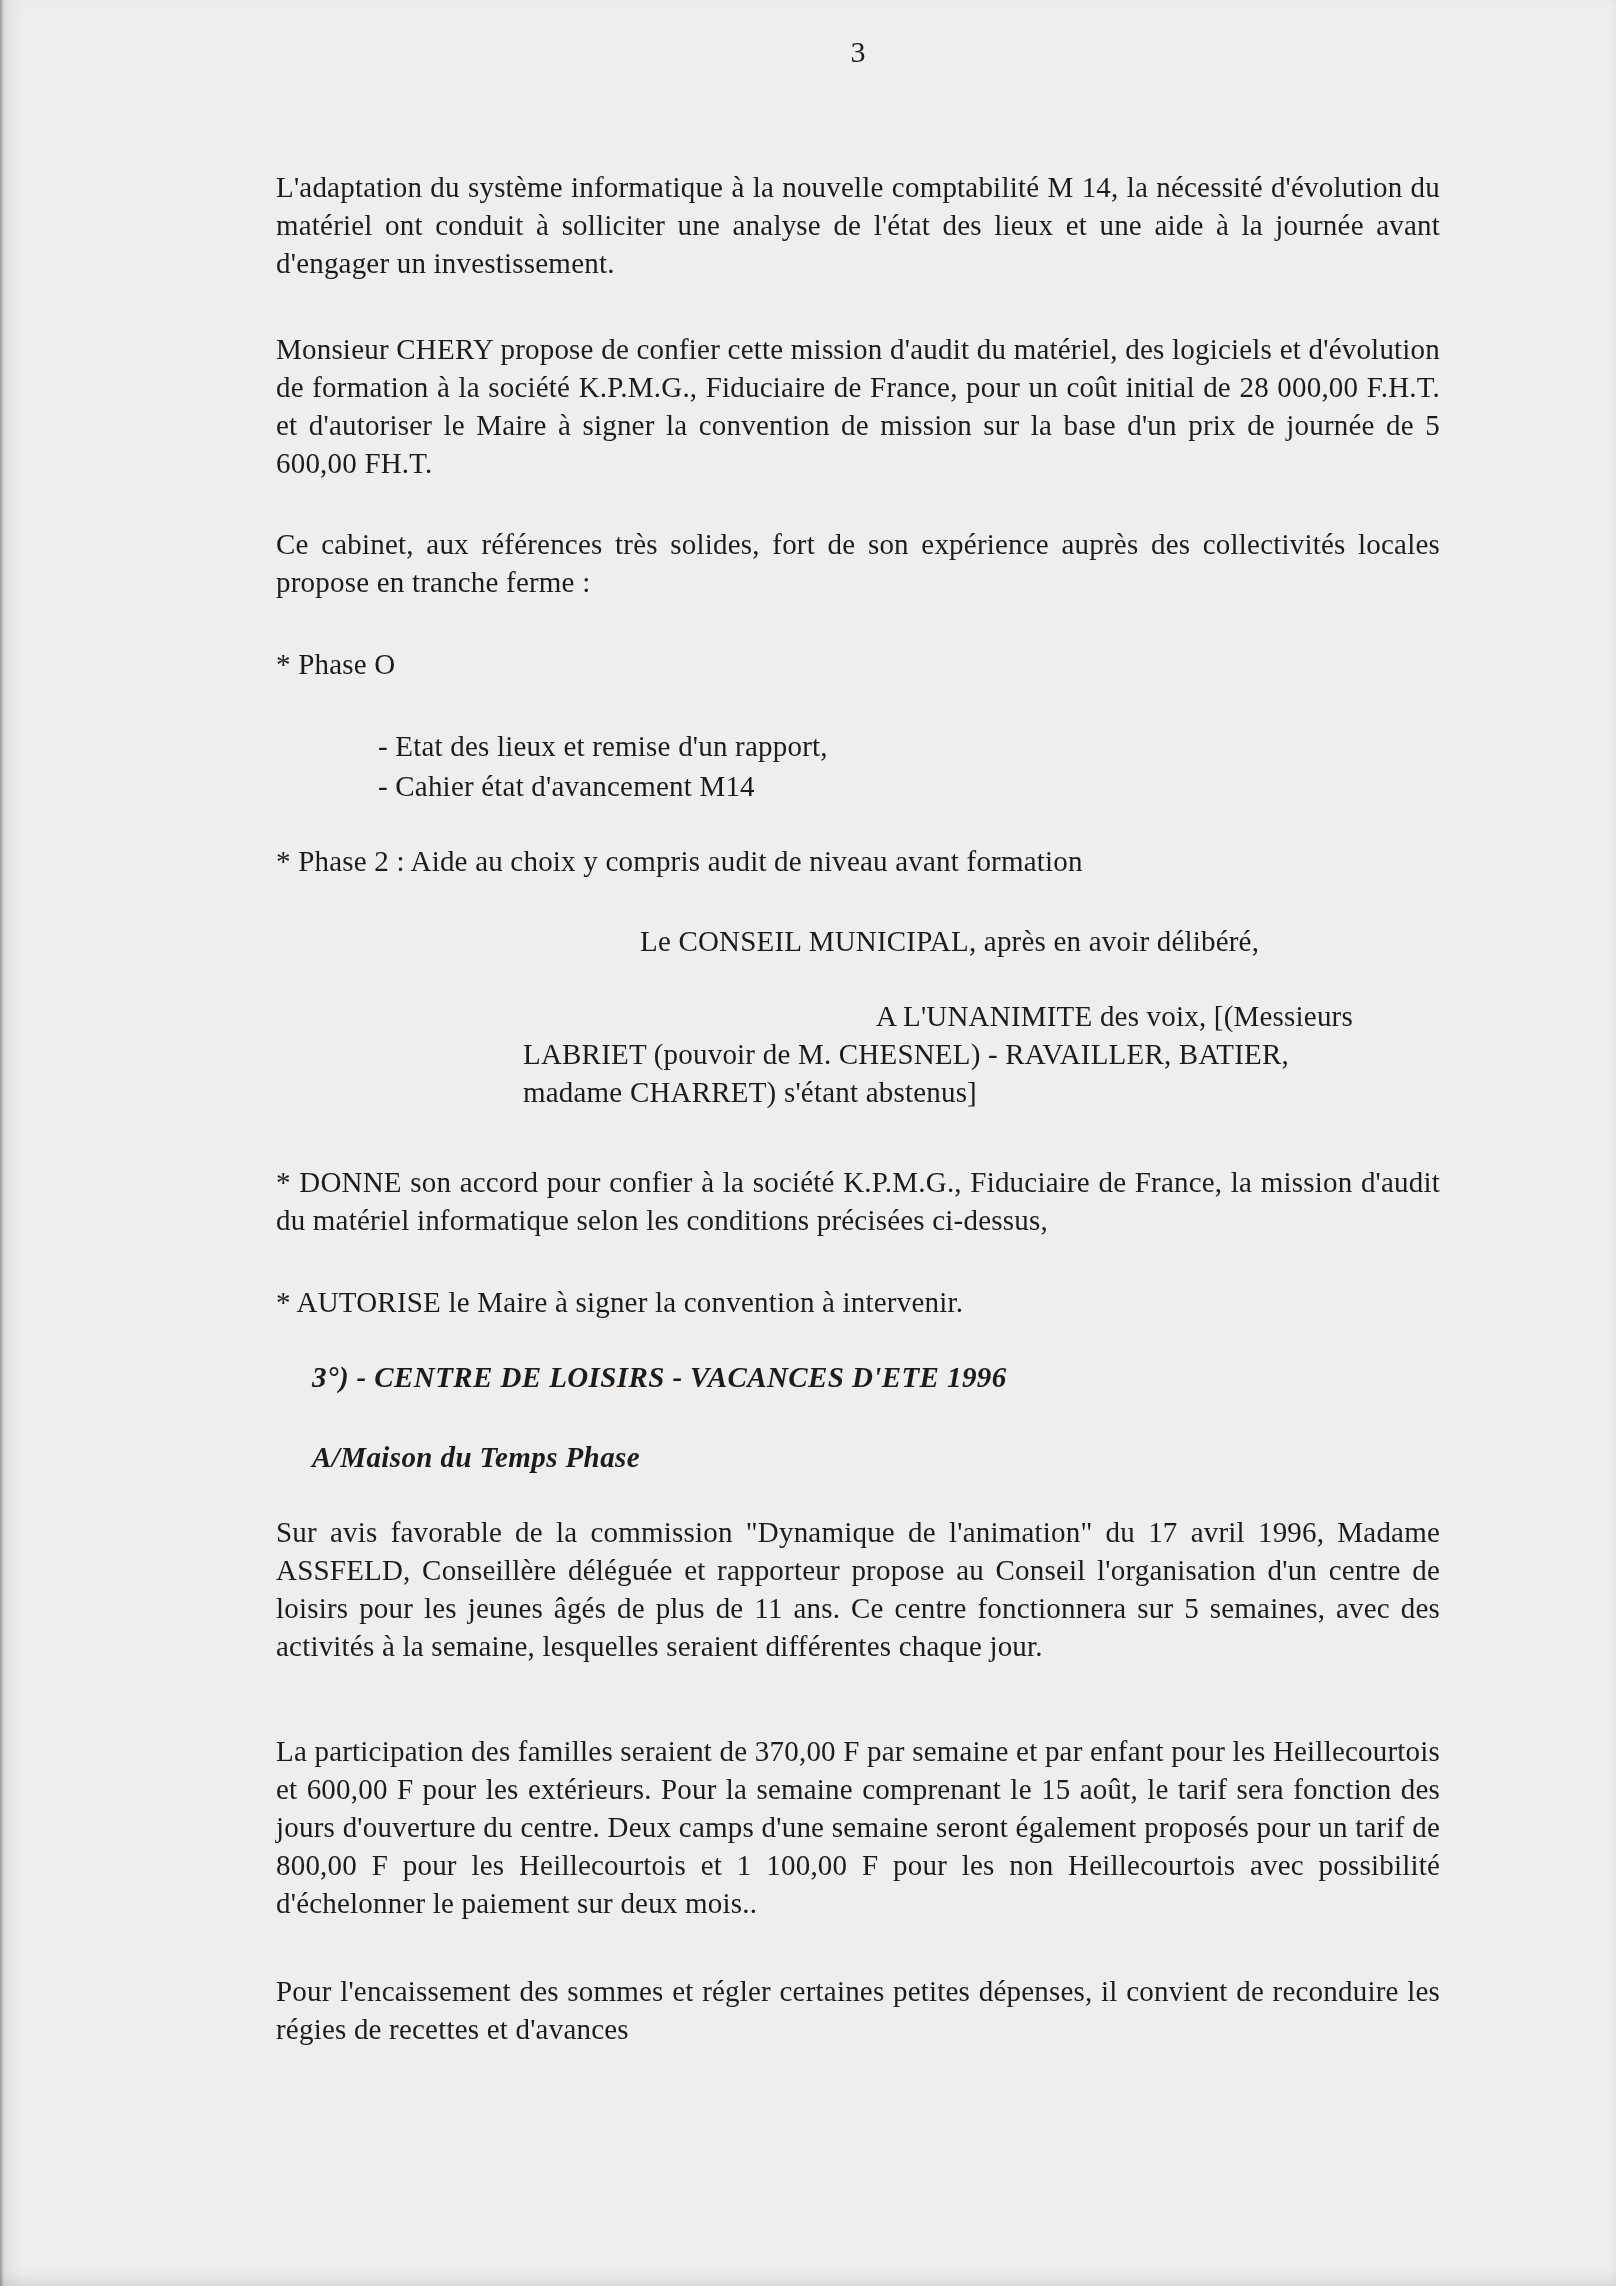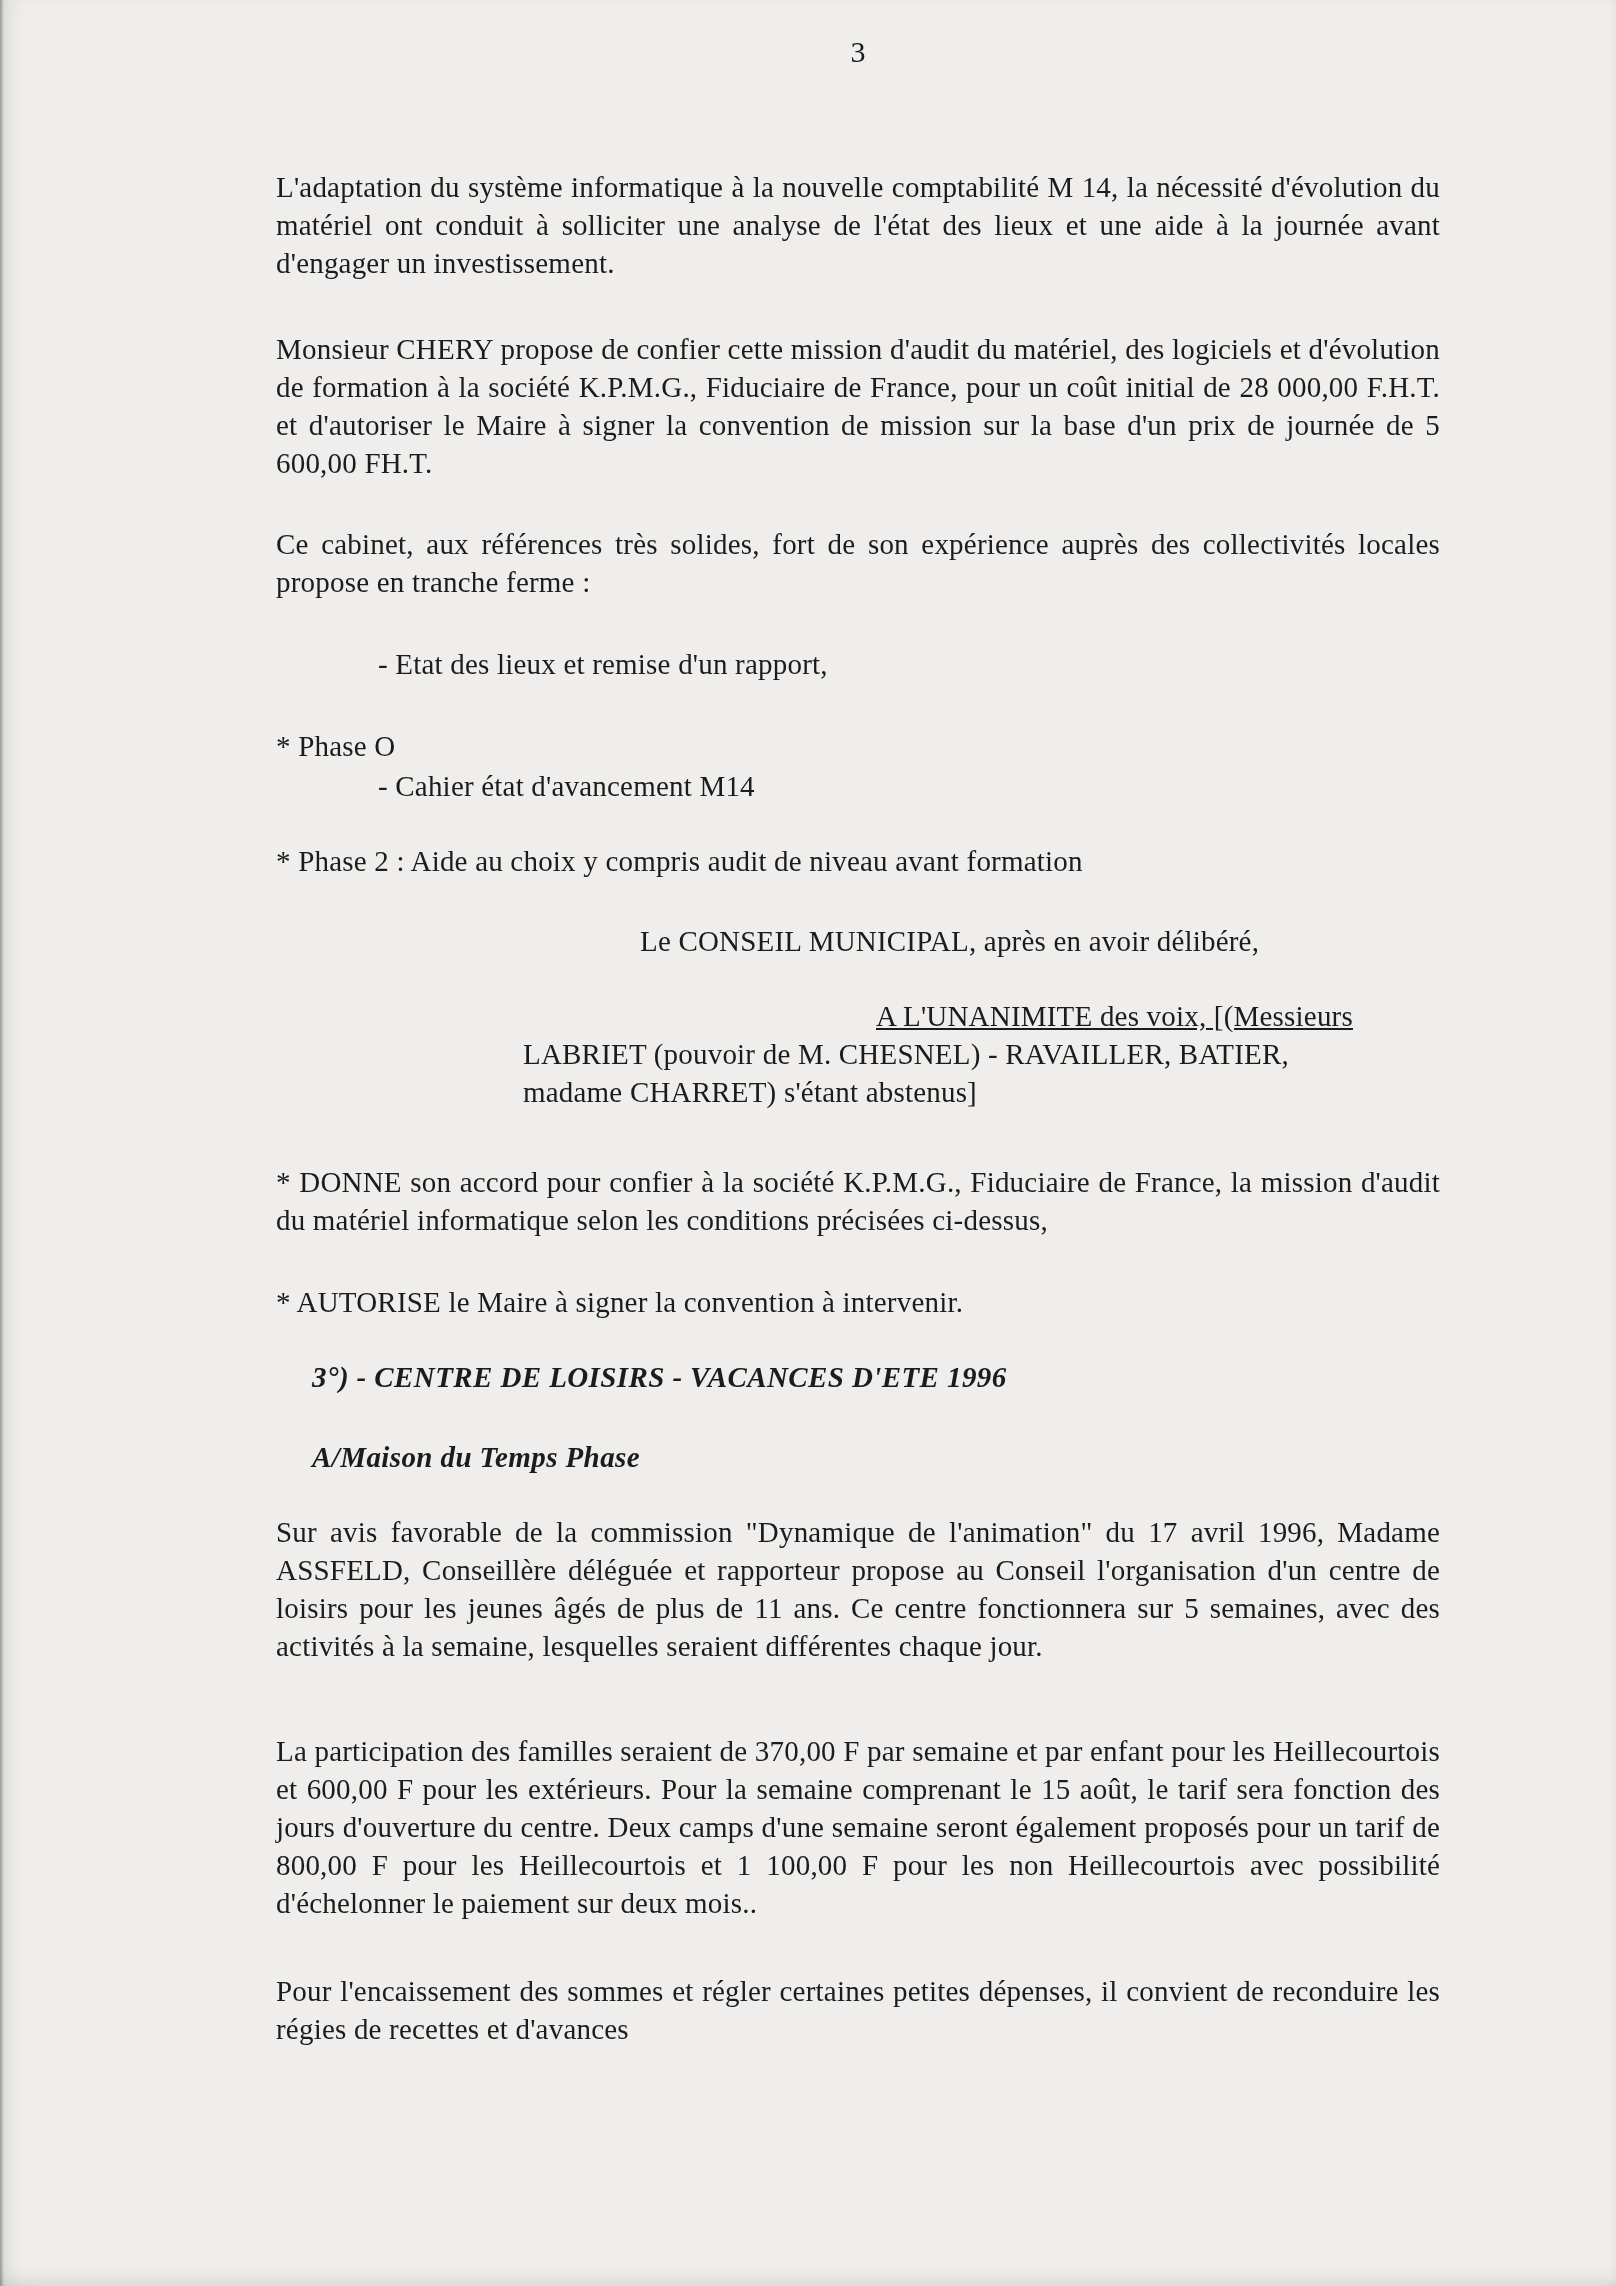--- a/index.html
+++ b/index.html
@@ -43,21 +43,21 @@
     letter-spacing:0.2px;
   }
   .line{
     margin:0;
     text-align:left;
     white-space:nowrap;
     letter-spacing:0.2px;
   }
   .indent-list{padding-left:102px;}
   .indent-council{padding-left:364px;}
-  .indent-vote{padding-left:600px;text-decoration:underline;}
+  .indent-vote{padding-left:600px;}
   .indent-names{padding-left:247px;}
   .heading{
     font-weight:bold;
     font-style:italic;
     letter-spacing:0.4px;
     margin-left:36px;
   }
 </style>
 </head>
 <body>
@@ -66,23 +66,23 @@
   <div class="content">
 
     <div class="page-number">3</div>
 
     <p class="para" style="margin-top:97px">L'adaptation du système informatique à la nouvelle comptabilité M 14, la nécessité d'évolution du matériel ont conduit à solliciter une analyse de l'état des lieux et une aide à la journée avant d'engager un investissement.</p>
 
     <p class="para" style="margin-top:48px">Monsieur CHERY propose de confier cette mission d'audit du matériel, des logiciels et d'évolution de formation à la société K.P.M.G., Fiduciaire de France, pour un coût initial de 28 000,00 F.H.T. et d'autoriser le Maire à signer la convention de mission sur la base d'un prix de journée de 5 600,00 FH.T.</p>
 
     <p class="para" style="margin-top:43px">Ce cabinet, aux références très solides, fort de son expérience auprès des collectivités locales propose en tranche ferme :</p>
 
+    <p class="line" style="margin-top:44px">* Phase O</p>
+
     <p class="line indent-list" style="margin-top:44px">- Etat des lieux et remise d'un rapport,</p>
-
-    <p class="line" style="margin-top:44px">* Phase O</p>
     <p class="line indent-list" style="margin-top:2px">- Cahier état d'avancement M14</p>
 
 
     <p class="line" style="margin-top:37px">* Phase 2 : Aide au choix y compris audit de niveau avant formation</p>
 
     <p class="line indent-council" style="margin-top:42px">Le CONSEIL MUNICIPAL, après en avoir délibéré,</p>
 
     <p class="line indent-vote" style="margin-top:37px">A L'UNANIMITE des voix, [(Messieurs</p>
     <p class="line indent-names" style="margin-top:0">LABRIET (pouvoir de M. CHESNEL) - RAVAILLER, BATIER,</p>
     <p class="line indent-names" style="margin-top:0">madame CHARRET) s'étant abstenus]</p>

